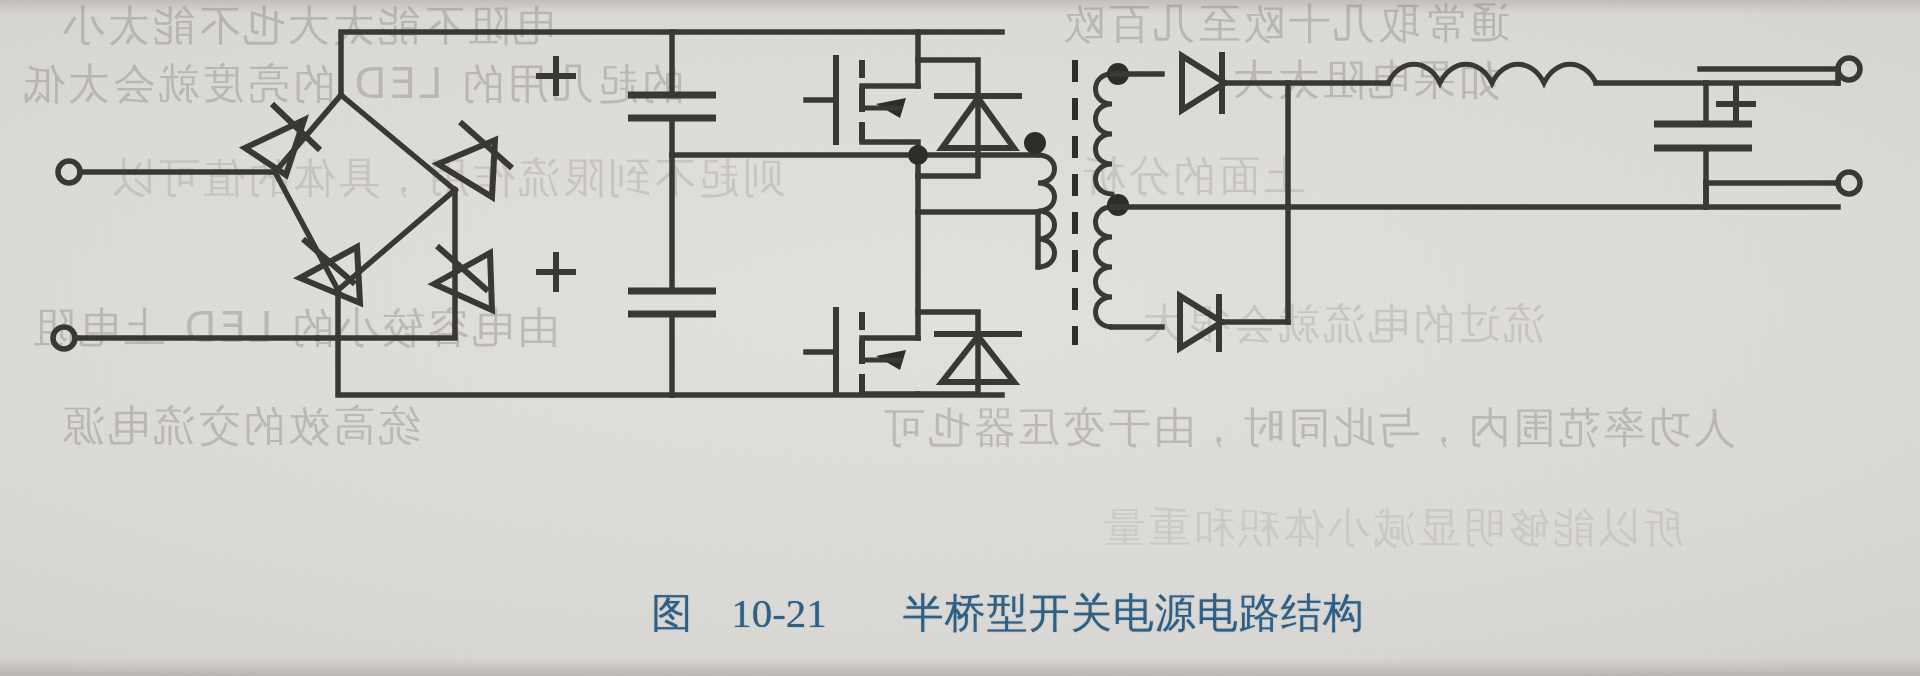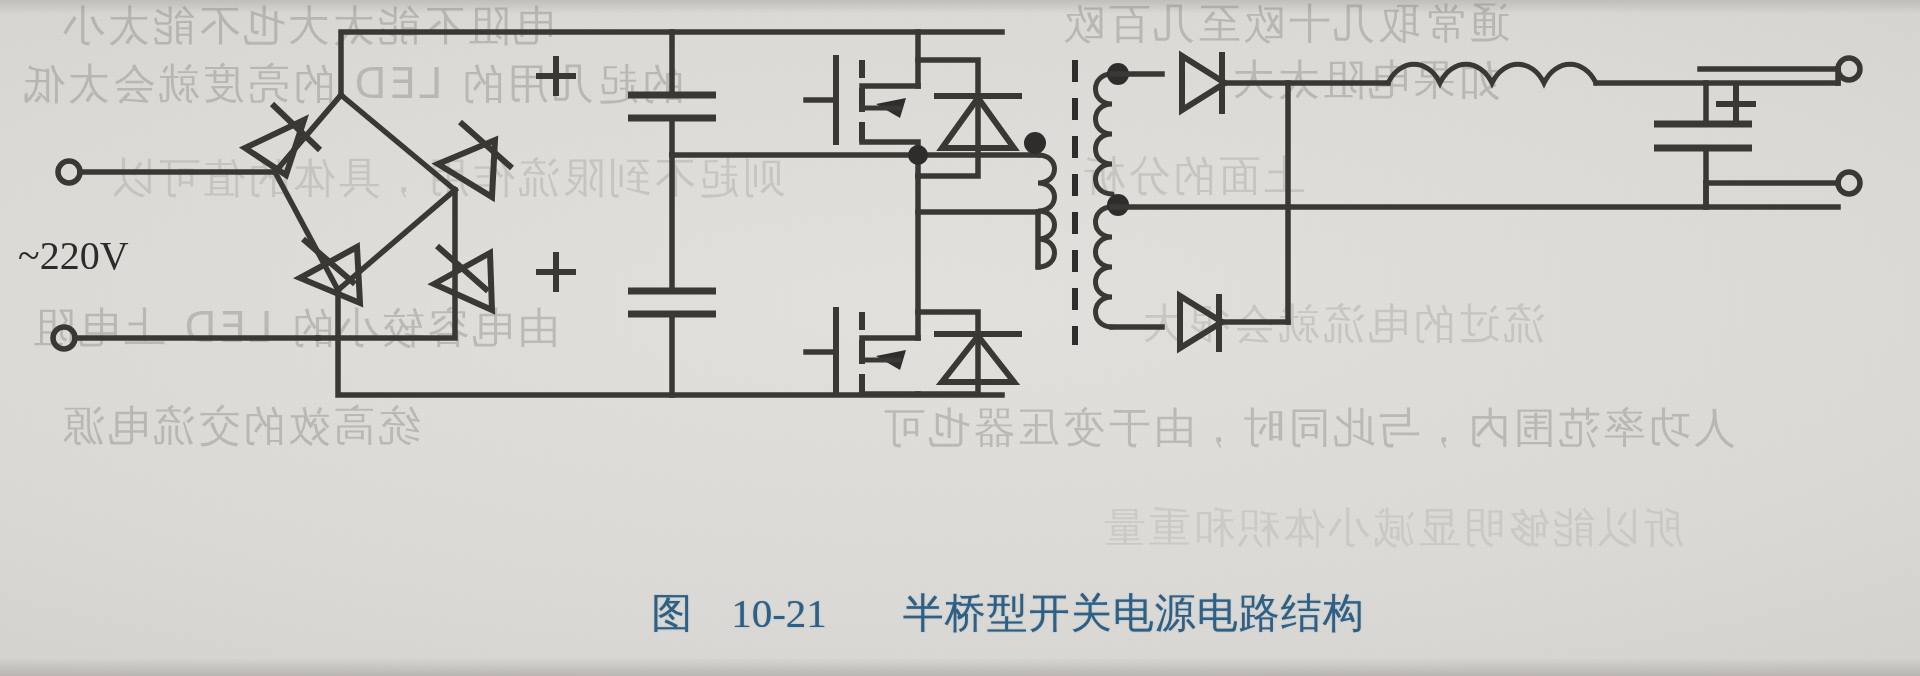--- a/index.html
+++ b/index.html
@@ -314,19 +314,18 @@
         <path class="wire" d="M1700 69 L1838 69"></path>
         <circle class="term" cx="1849" cy="183" r="11"></circle>
         <path class="wire" d="M1706 183 L1838 183"></path>
         <path class="wire" d="M1706 183 L1706 207"></path>
       </g>
 
       <circle class="dot" cx="918" cy="155" r="10"></circle>
     </svg>
   </div>
 
-  <div class="circ-label" style="left:18px; top:232px;">~220V</div>
 
   <div id="caption">
     <span>图</span><span class="gap"></span><span class="fignum">10-21</span><span class="gap"></span><span class="gap"></span><span>半桥型开关电源电路结构</span>
   </div>
 
 </div>
 
 </body></html>

